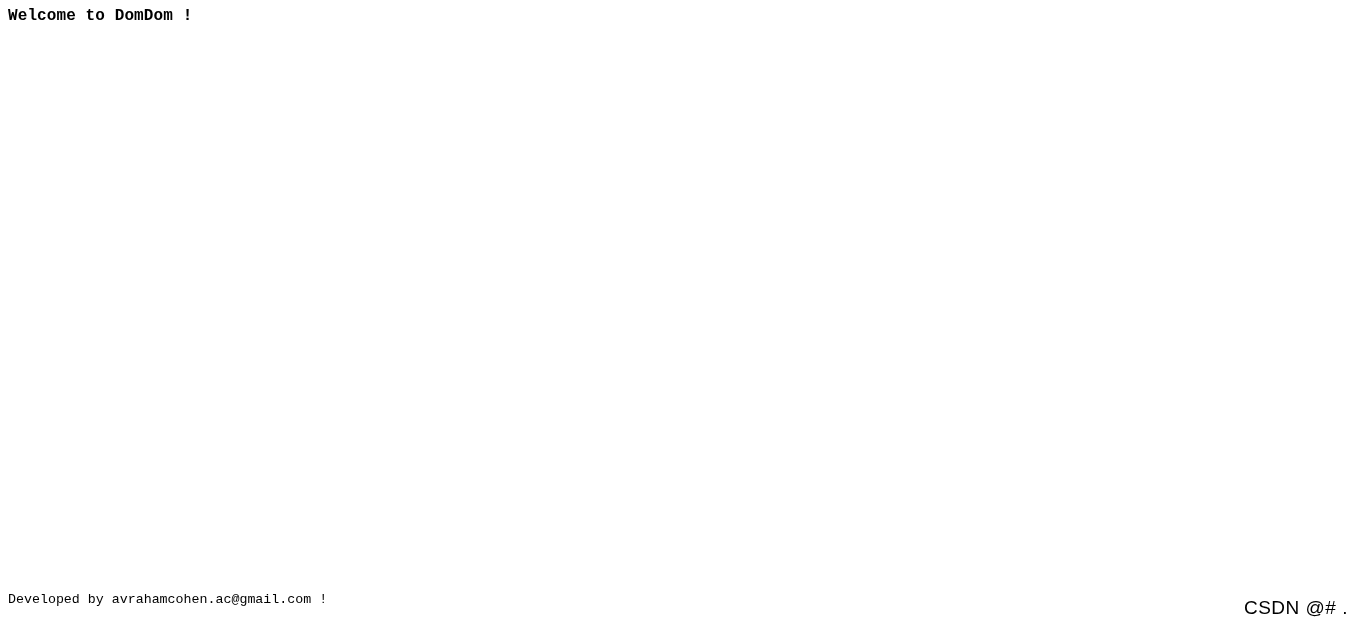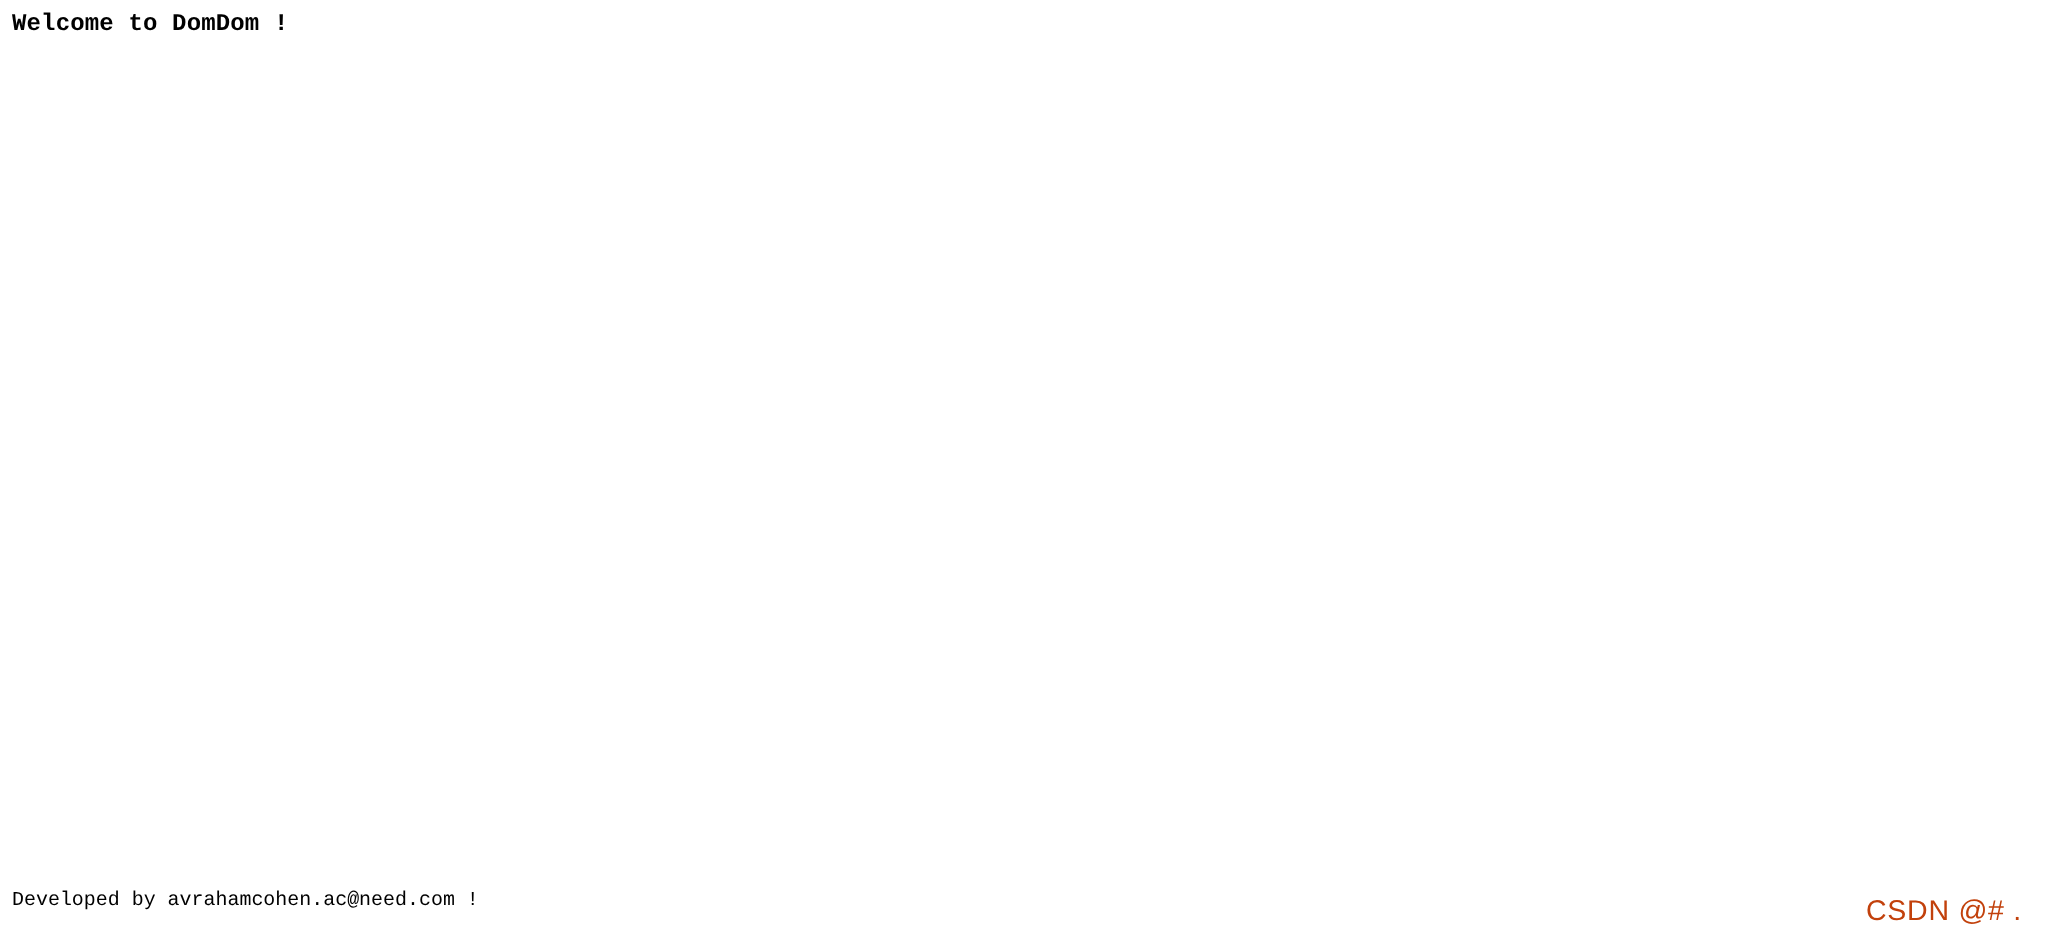--- a/index.html
+++ b/index.html
@@ -75,29 +75,29 @@
     right: 18px;
     top: 597px;
     margin: 0;
     padding: 0;
     font-family: "Liberation Sans", "DejaVu Sans", sans-serif;
     font-size: 19px;
     font-weight: 400;
     line-height: 22px;
     letter-spacing: 0.5px;
     white-space: pre;
-    color: #c2410c;
+    color: #000000;
     user-select: none;
   }
 </style>
 </head>
 <body>
 
 <div class="page">
 
   <h3 class="welcome-heading">Welcome to DomDom !</h3>
 
 
-  <p class="footer-credit">Developed by avrahamcohen.ac@need.com !</p>
+  <p class="footer-credit">Developed by avrahamcohen.ac@gmail.com !</p>
 
   <div class="watermark">CSDN @# .</div>
 
 </div>
 
 </body></html>

